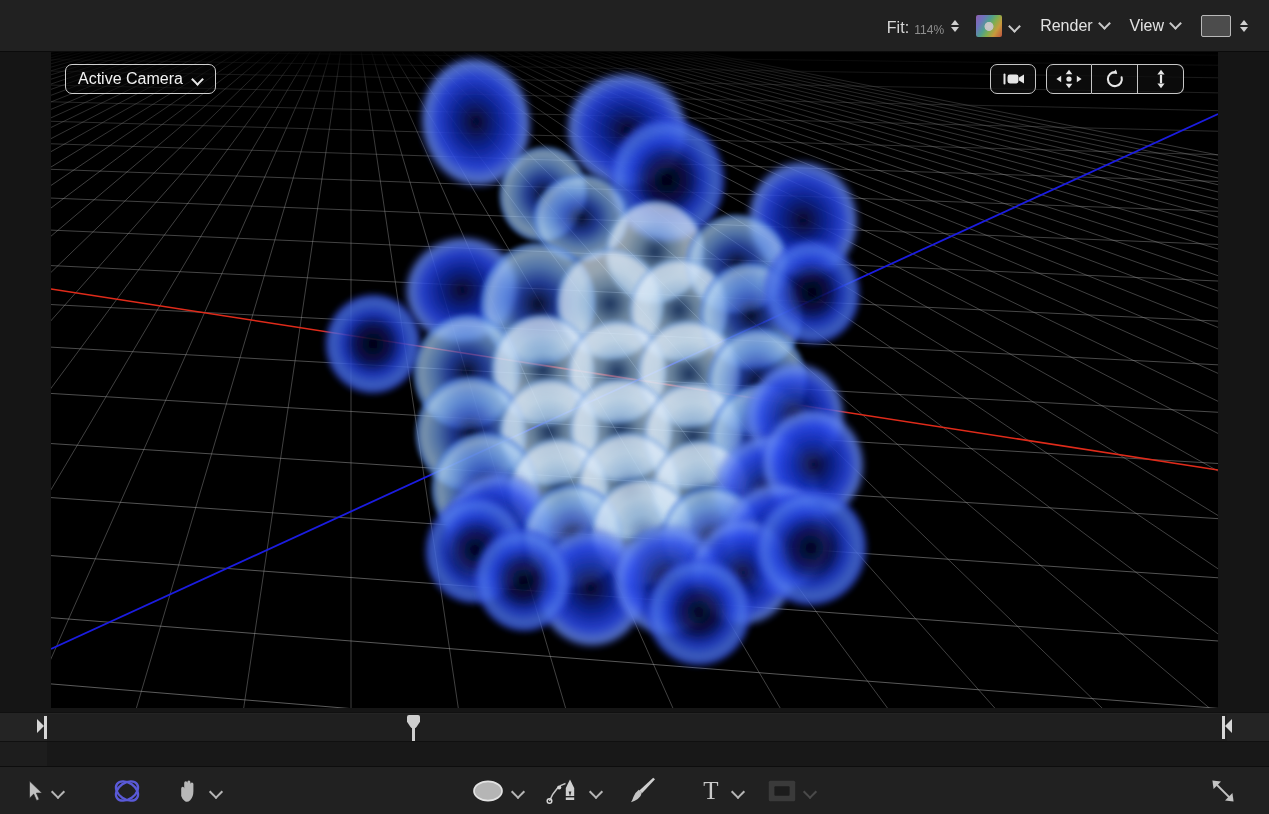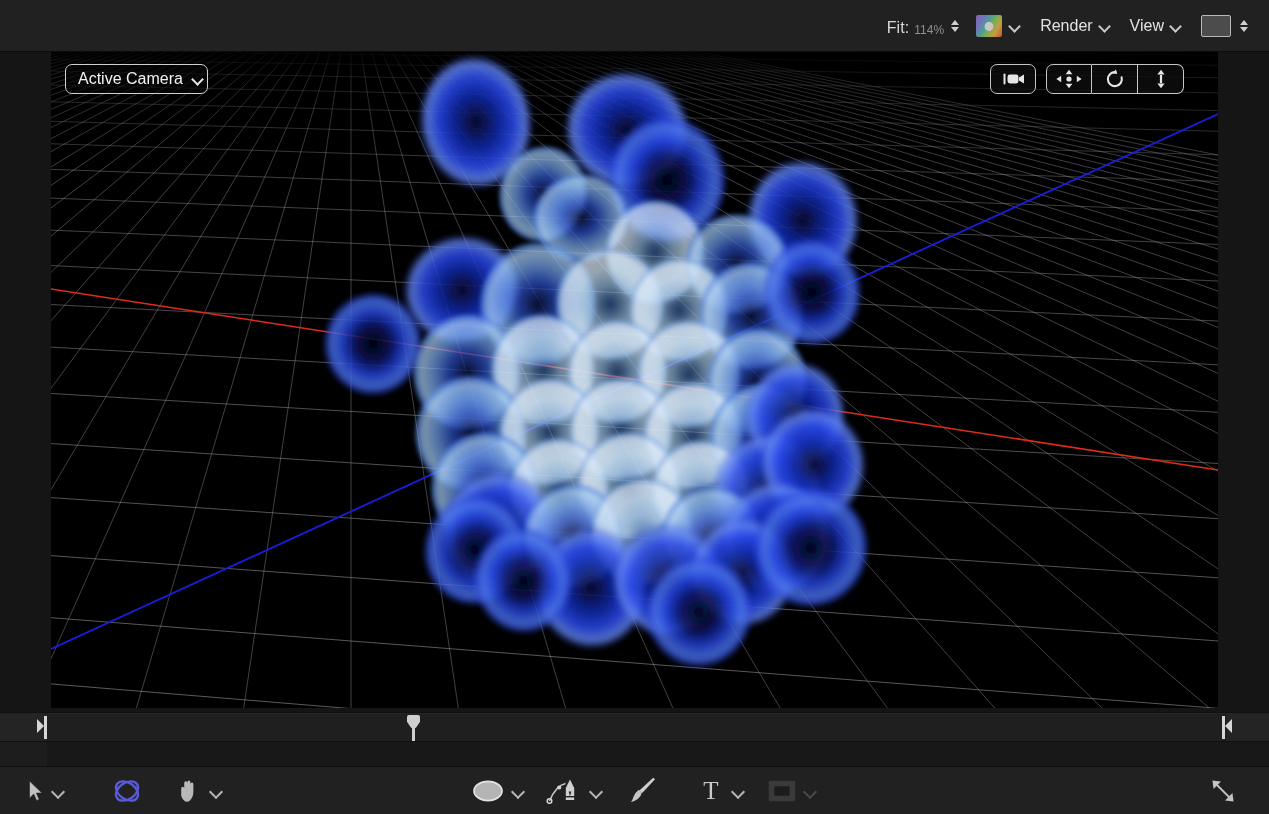--- a/index.html
+++ b/index.html
@@ -89,21 +89,21 @@
       radial-gradient(circle at 50% 52%, #c9c9c9 0%, #c4c4c4 24%, rgba(190,190,190,0) 28%),
       linear-gradient(122deg, #8e5fae 0%, #6f73bd 22%, #4f9f8f 42%, #7fae4f 58%, #c79a3c 76%, #c0533f 100%);
     position: relative;
   }
   .swatch-block {
     display: flex; align-items: center; gap: 7px;
     padding: 0 9px;
   }
 
   .menu-block {
-    display: flex; align-items: center; gap: 6px;
+    display: flex; align-items: flex-start; gap: 6px;
     padding: 0 9px;
     color: #e2e2e2;
     font-size: 16px;
   }
 
   .preview-swatch {
     width: 28px; height: 20px;
     background: #4c4c4c;
     border: 1.5px solid #b9b9b9;
     border-radius: 2px;
@@ -127,21 +127,21 @@
     overflow: hidden;
   }
   #grid-svg, #objects-svg { position: absolute; left: 0; top: 0; }
 
   
   #camera-menu {
     position: absolute;
     left: 14px; top: 12px;
     display: flex; align-items: center; gap: 9px;
     height: 28px;
-    padding: 0 2px 0 12px;
+    padding: 0 10px 0 12px;
     border: 1.4px solid #d0d0d0;
     border-radius: 7px;
     background: rgba(8,8,8,0.55);
     color: #f2f2f2;
     font-size: 16px;
     z-index: 6;
   }
   #camera-menu .chev::after { border-color: #e8e8e8; }
 
   

